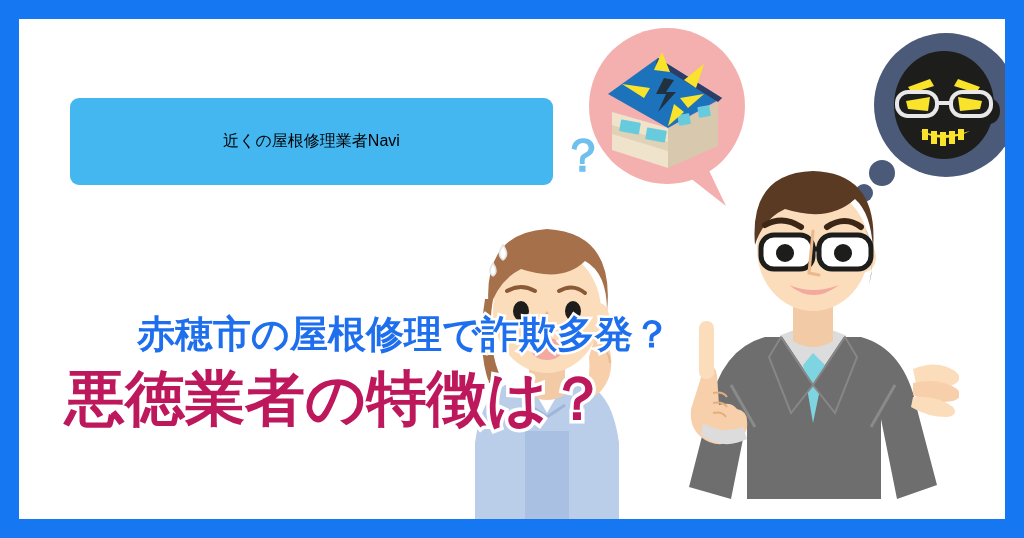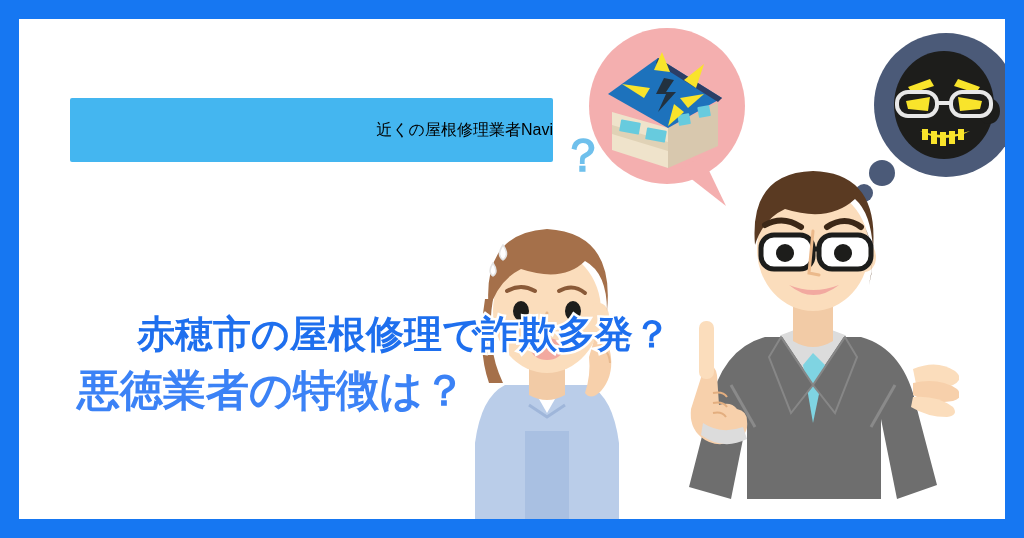--- a/index.html
+++ b/index.html
@@ -21,24 +21,24 @@
     left:0;top:0;
     width:986px;height:500px;
     overflow:hidden;
     background:#FFFFFF;
   }
   .abs{position:absolute;}
 
   
   #badge{
     left:51px;top:79px;
-    width:483px;height:64px;
+    width:483px;height:87px;
     background:#44B6F0;
-    border-radius:2px;
-    display:flex;align-items:center;justify-content:flex-end;
+    border-radius:9px;
+    display:flex;align-items:center;justify-content:center;
     box-sizing:border-box;
   }
   #badge-question{
     left:541px;top:113px;
     color:#6FC0EC;
     font-size:46px;
     font-weight:bold;
     line-height:1;
   }
 
@@ -53,26 +53,26 @@
     font-weight:bold;
     white-space:nowrap;
     line-height:1;
     margin-left:70px;
     -webkit-text-stroke:5px #FFFFFF;
     paint-order:stroke fill;
     text-shadow:0 0 2px #fff;
     text-align:center;
   }
   #headline-line2{
-    color:#3b82f6;
-    font-size:43px;
+    color:#be185d;
+    font-size:60px;
     font-weight:bold;
     white-space:nowrap;
     line-height:1;
-    margin-left:58px;
+    margin-left:46px;
     margin-top:16px;
     -webkit-text-stroke:7px #FFFFFF;
     paint-order:stroke fill;
     text-shadow:0 0 2px #fff;
   }
 
   
   #pink-bubble{left:565px;top:9px;width:175px;height:190px;}
   #dark-bubble{left:835px;top:14px;width:175px;height:180px;}
   #woman{left:440px;top:180px;width:215px;height:320px;}

